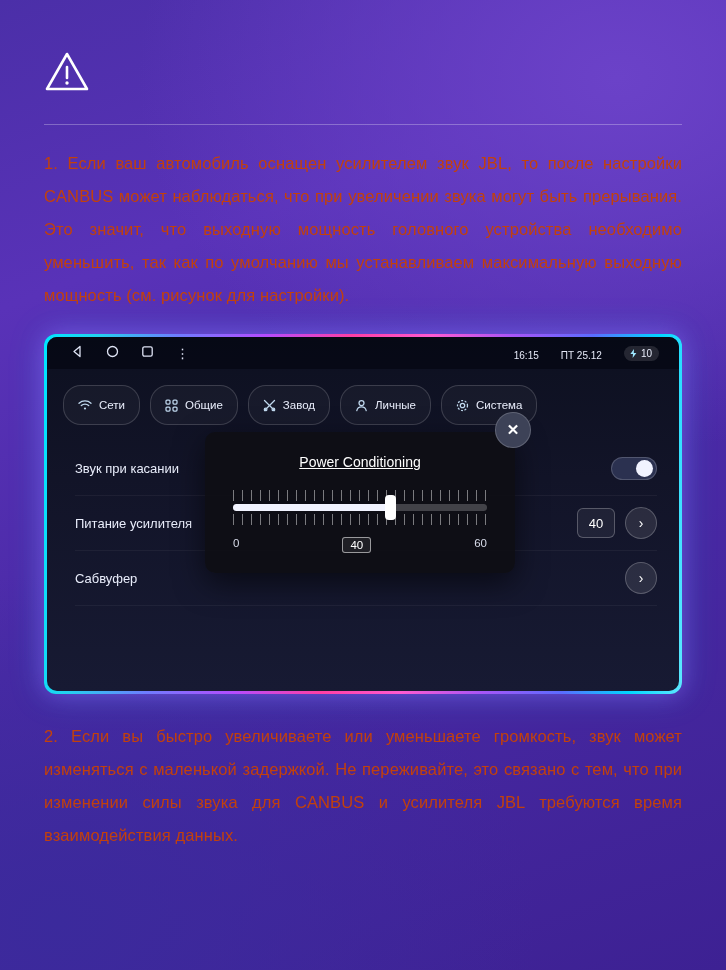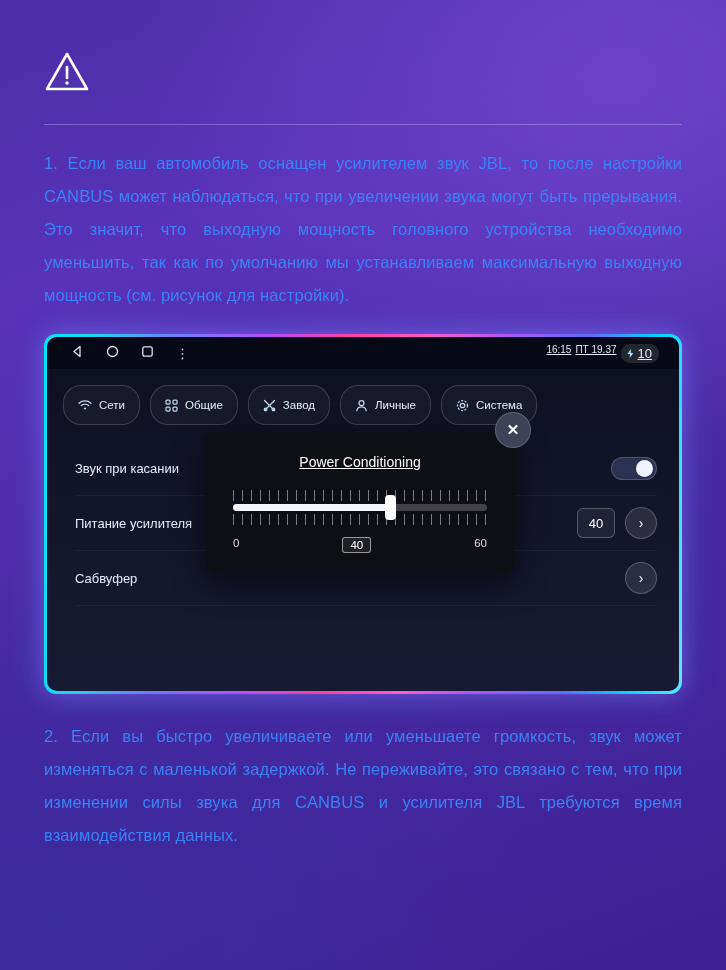--- a/index.html
+++ b/index.html
@@ -35,21 +35,21 @@
 
   .divider {
     margin: 26px 44px 0 44px;
     height: 1px;
     background: rgba(255,255,255,0.28);
   }
 
   
   .para {
     margin: 0 44px;
-    color: #3b82f6;
+    color: #c2410c;
     font-size: 16.5px;
     line-height: 2.0;
     text-align: justify;
     letter-spacing: 0.1px;
   }
   .para.first { margin-top: 22px; }
   .para.second { margin-top: 26px; }
 
   
   .device-wrap {
@@ -76,33 +76,32 @@
     display: flex;
     align-items: center;
     padding: 0 14px;
     background: rgba(6,8,20,0.85);
   }
   .nav-icons { display: flex; align-items: center; gap: 22px; padding-left: 10px; }
   .nav-icons .dots { color: #dfe4f5; font-size: 13px; line-height: 1; letter-spacing: 0; }
   .status-right {
     margin-left: auto;
     display: flex;
-    align-items: flex-start;
-    gap: 4px;
+    align-items: flex-end;
+    gap: 22px;
     color: #e6eaf8;
     font-size: 10px;
     padding-right: 6px;
-    text-decoration: underline;
   }
   .batt {
     display: flex; align-items: center; gap: 3px;
     background: rgba(255,255,255,0.12);
     border-radius: 9px;
     padding: 2px 7px 2px 5px;
-    font-size: 13px;
+    font-size: 10px;
   }
 
   
   .tabs {
     display: flex;
     gap: 10px;
     padding: 16px 16px 12px 16px;
   }
   .tab {
     display: flex;
@@ -276,21 +275,21 @@
         </span>
         <span>
           <svg width="13" height="13" viewBox="0 0 13 13">
               <rect x="1.8" y="1.8" width="9.4" height="9.4" rx="1.6" fill="none" stroke="#dfe4f5" stroke-width="1.3"></rect>
             </svg>
         </span>
         <span class="dots">⋮</span>
       </div>
       <div class="status-right">
         <span>16:15</span>
-        <span>ПТ 19.37</span>
+        <span>ПТ 25.12</span>
         <span class="batt">
           <svg width="9" height="9" viewBox="0 0 9 9">
               <path d="M5 0 L1.4 5 H4 L3.6 9 L7.4 4 H4.8 Z" fill="#9fe8ff"></path>
             </svg>
           <span>10</span>
         </span>
       </div>
     </div>
 
     <div class="tabs">

